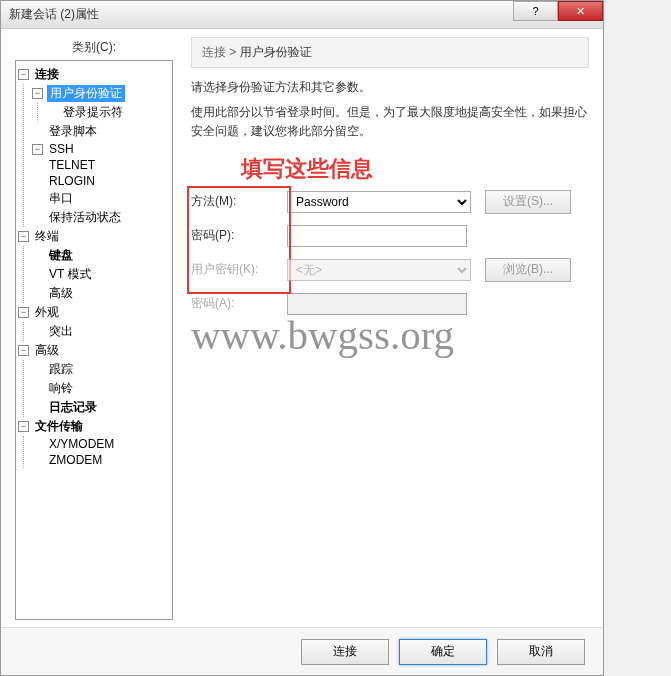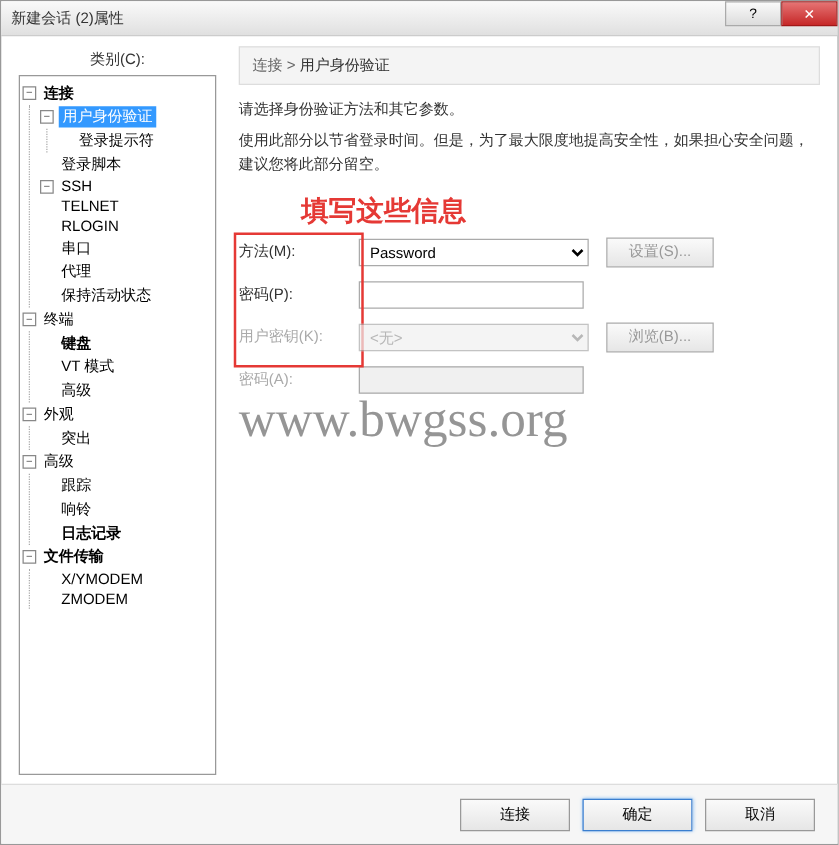--- a/index.html
+++ b/index.html
@@ -1,17 +1,17 @@
 <!DOCTYPE html>
 <html><head>
   <meta charset="utf-8">
   <style>
     * { box-sizing: border-box; margin: 0; padding: 0; }
     body { font-family: "Microsoft YaHei", sans-serif; font-size: 12px; background: #f0f0f0; }
-    .window { width: 671px; height: 676px; background: #fff; border: 1px solid #999; position: relative; }
+    .window { width: 604px; height: 676px; background: #fff; border: 1px solid #999; position: relative; }
     .titlebar { height: 28px; background: linear-gradient(#fafafa, #e0e0e0); display: flex; align-items: center; padding-left: 8px; border-bottom: 1px solid #ccc; }
     .titlebar-title { font-size: 12px; color: #333; }
     .win-buttons { position: absolute; right: 0; top: 0; display: flex; }
     .win-btn { width: 45px; height: 20px; display: flex; align-items: center; justify-content: center; font-size: 11px; }
     .win-help { background: linear-gradient(#fafafa, #dcdcdc); border: 1px solid #aaa; }
     .win-close { background: linear-gradient(#e57373, #c62828); color: #fff; border: 1px solid #a01818; }
     .content { display: flex; height: 596px; }
     .left { width: 176px; padding: 10px 4px 10px 14px; }
     .left-label { margin-bottom: 4px; color: #333; text-align: center; }
     .tree { border: 1px solid #999; height: 560px; overflow: auto; padding: 4px 2px; background: #fff; }
@@ -91,24 +91,20 @@
           <div class="tree-node">
               <span class="toggle-spacer"></span>
               <span class="node-label">RLOGIN</span>
             </div>
           <div class="tree-node">
               <span class="toggle-spacer"></span>
               <span class="node-label">串口</span>
             </div>
           <div class="tree-node">
               <span class="toggle-spacer"></span>
-              <span class="node-label">代理</span>
-            </div>
-          <div class="tree-node">
-              <span class="toggle-spacer"></span>
               <span class="node-label">保持活动状态</span>
             </div>
         </div>
 
         <div class="tree-node">
           <span class="toggle">−</span>
           <span class="node-label">终端</span>
         </div>
         <div class="dotted">
           <div class="tree-node">

